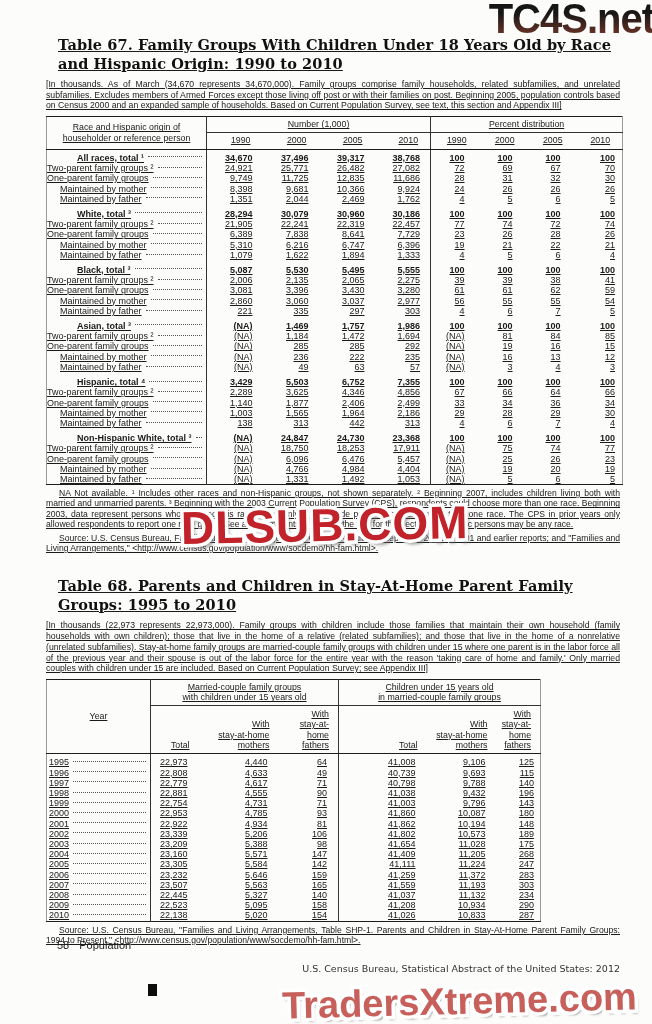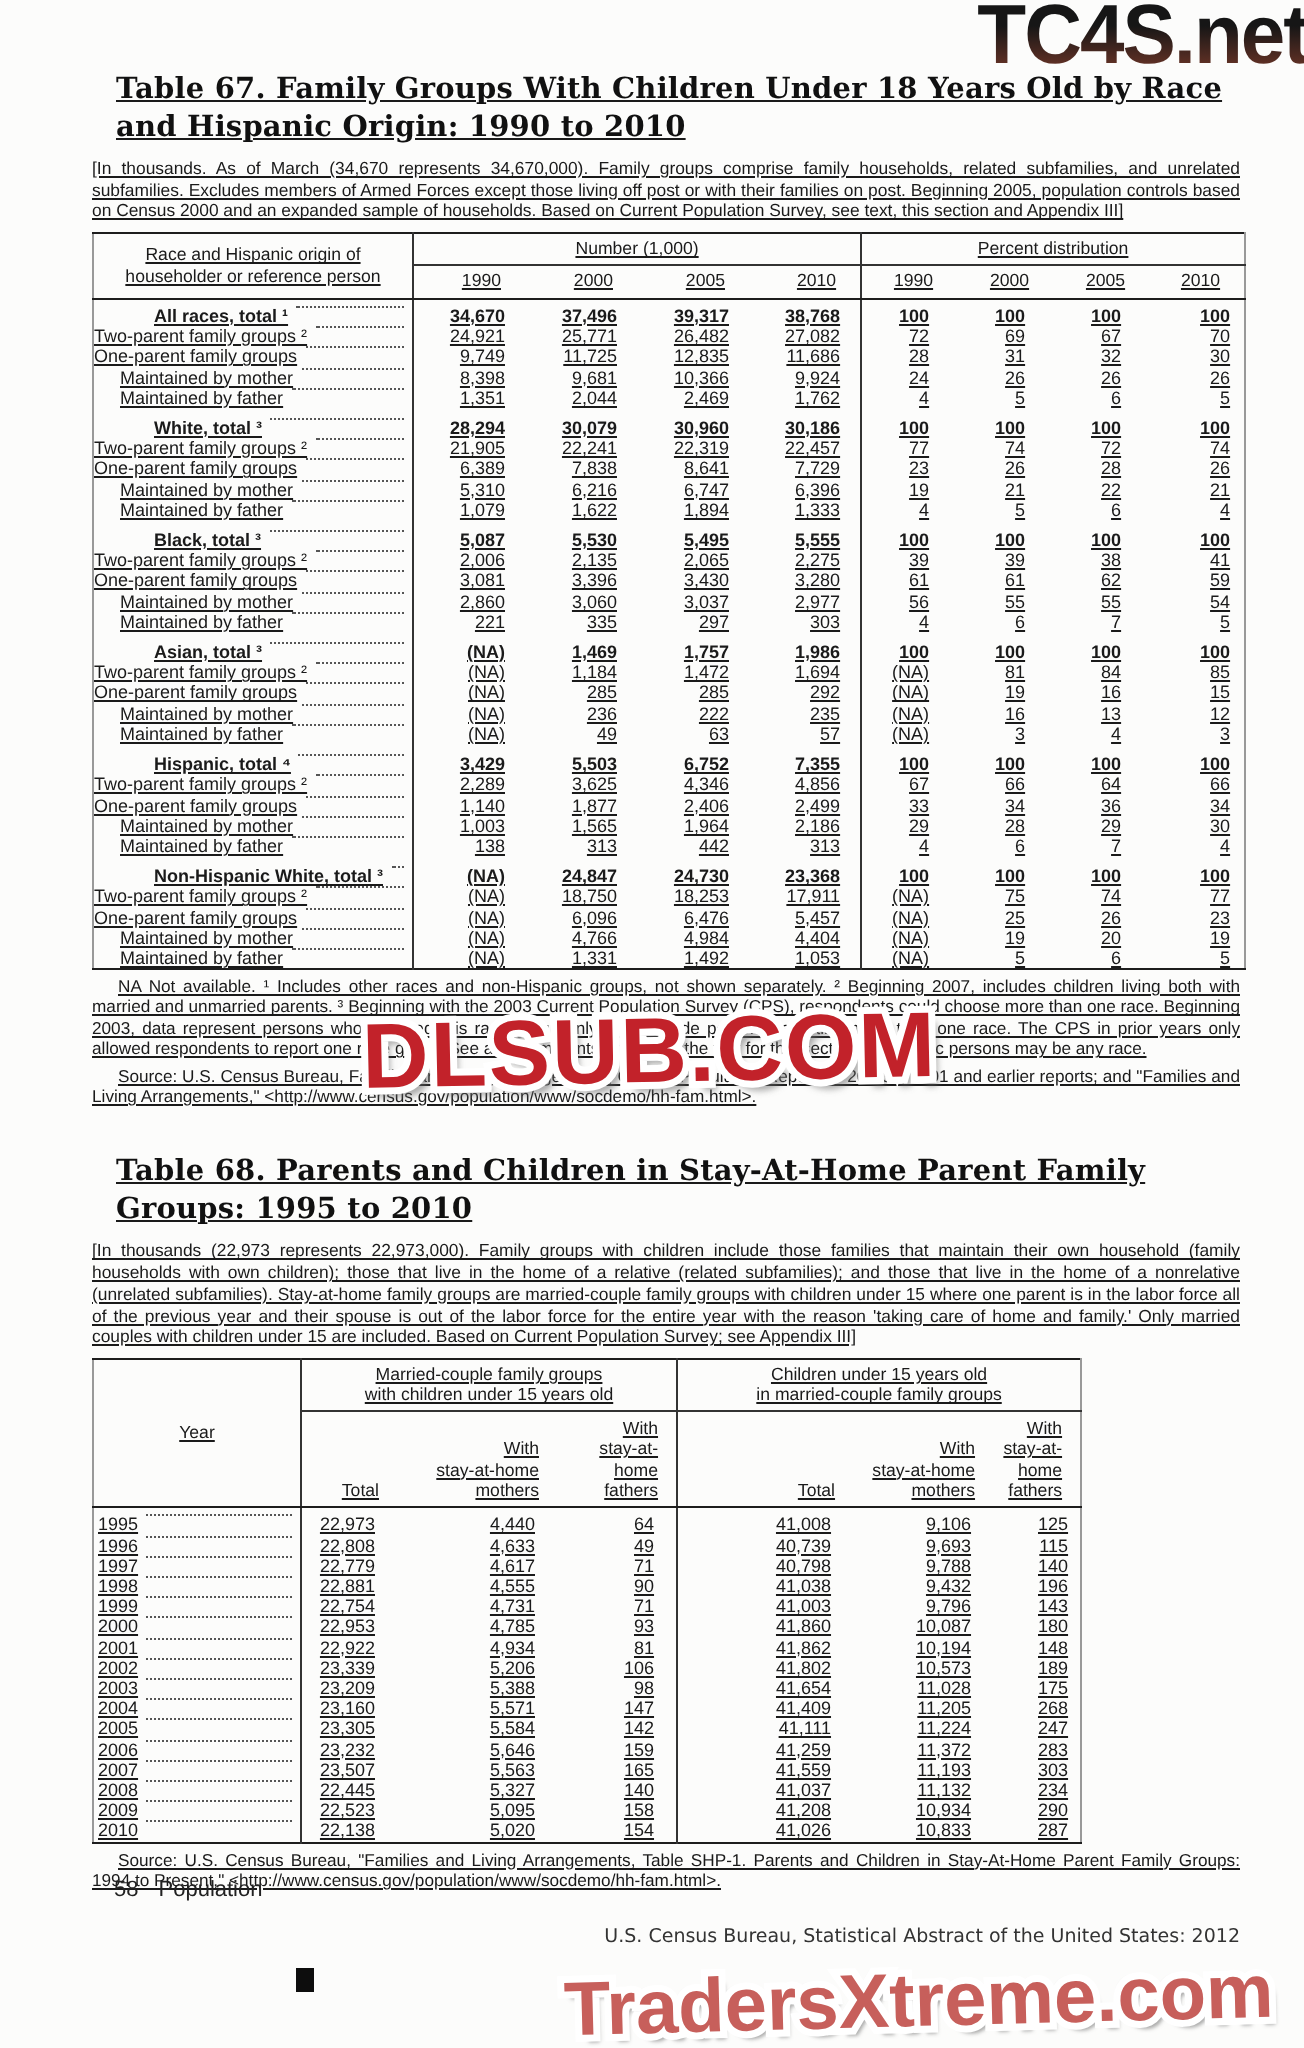--- a/index.html
+++ b/index.html
@@ -38,21 +38,21 @@
   #t67 tbody td:nth-child(5){border-right:1px solid #333;}
   #t67 tbody td.num{text-align:right;padding-right:10px;}
   #t67 tbody td.num:nth-child(n+6){padding-right:14px;}
   #t67 tbody td.num:last-child{padding-right:7px;}
   #t67 tr.r-total td{font-weight:bold;padding-top:4.6px;}
   #t67 tr.r-total .lt{padding-left:30px;}
   #t67 tr.r-sub .lt{padding-left:13px;}
   #t67 tr:first-child td{padding-top:3px;}
 
   .stubcell{overflow:hidden;}
-  .stubcell .flex, td.yearcell .flex{display:flex;align-items:flex-start;}
+  .stubcell .flex, td.yearcell .flex{display:flex;align-items:center;}
   .lt{white-space:nowrap;}
   .leader{flex:1 1 auto;min-width:6px;border-bottom:1.3px dotted #555;margin:0 4px 2px 4px;}
 
   .note{font-size:8.6px;line-height:10.4px;text-align:justify;width:574px;
         margin:2.5px 0 0 0;text-indent:13px;}
   .src{font-size:8.6px;line-height:10.4px;text-align:justify;width:574px;
         margin:3px 0 0 0;text-indent:13px;}
 
   
   .sec68{margin-top:24px;}

